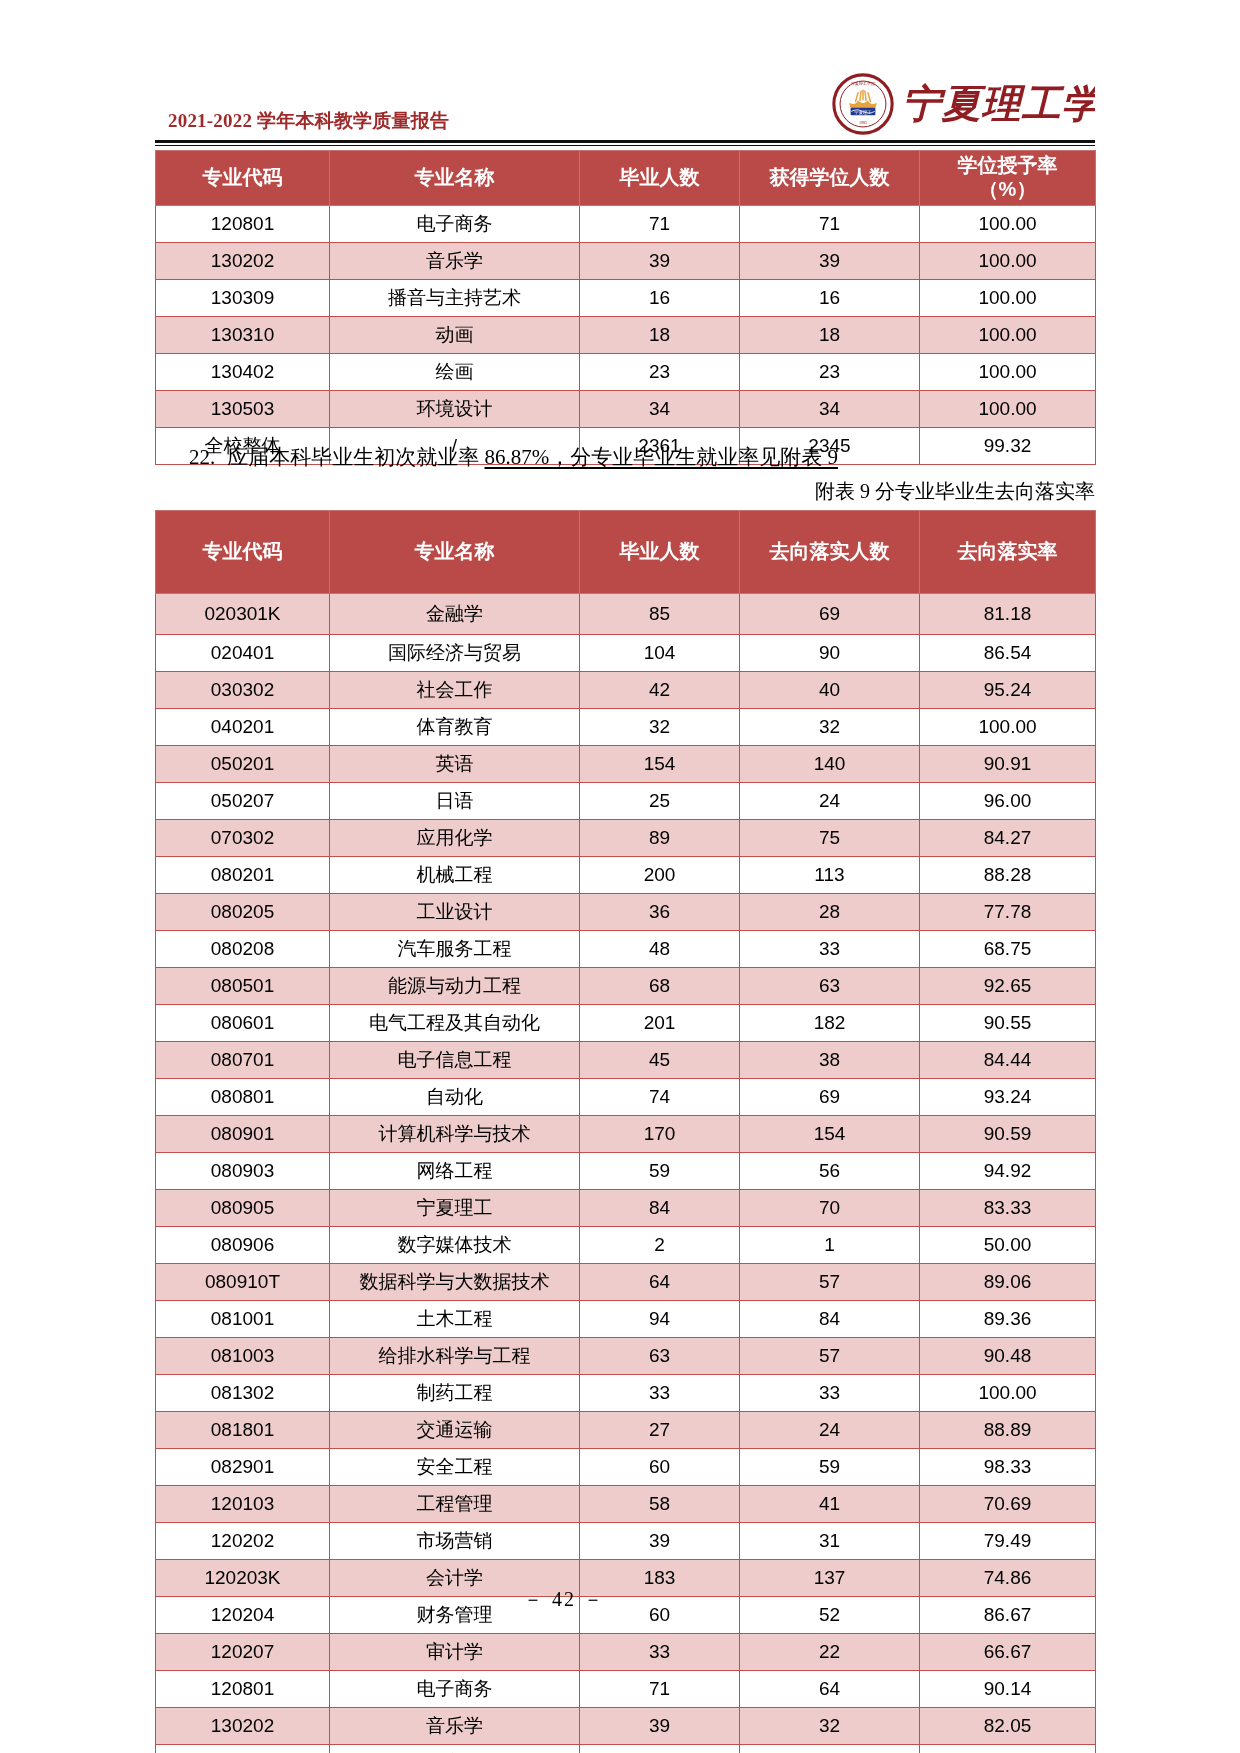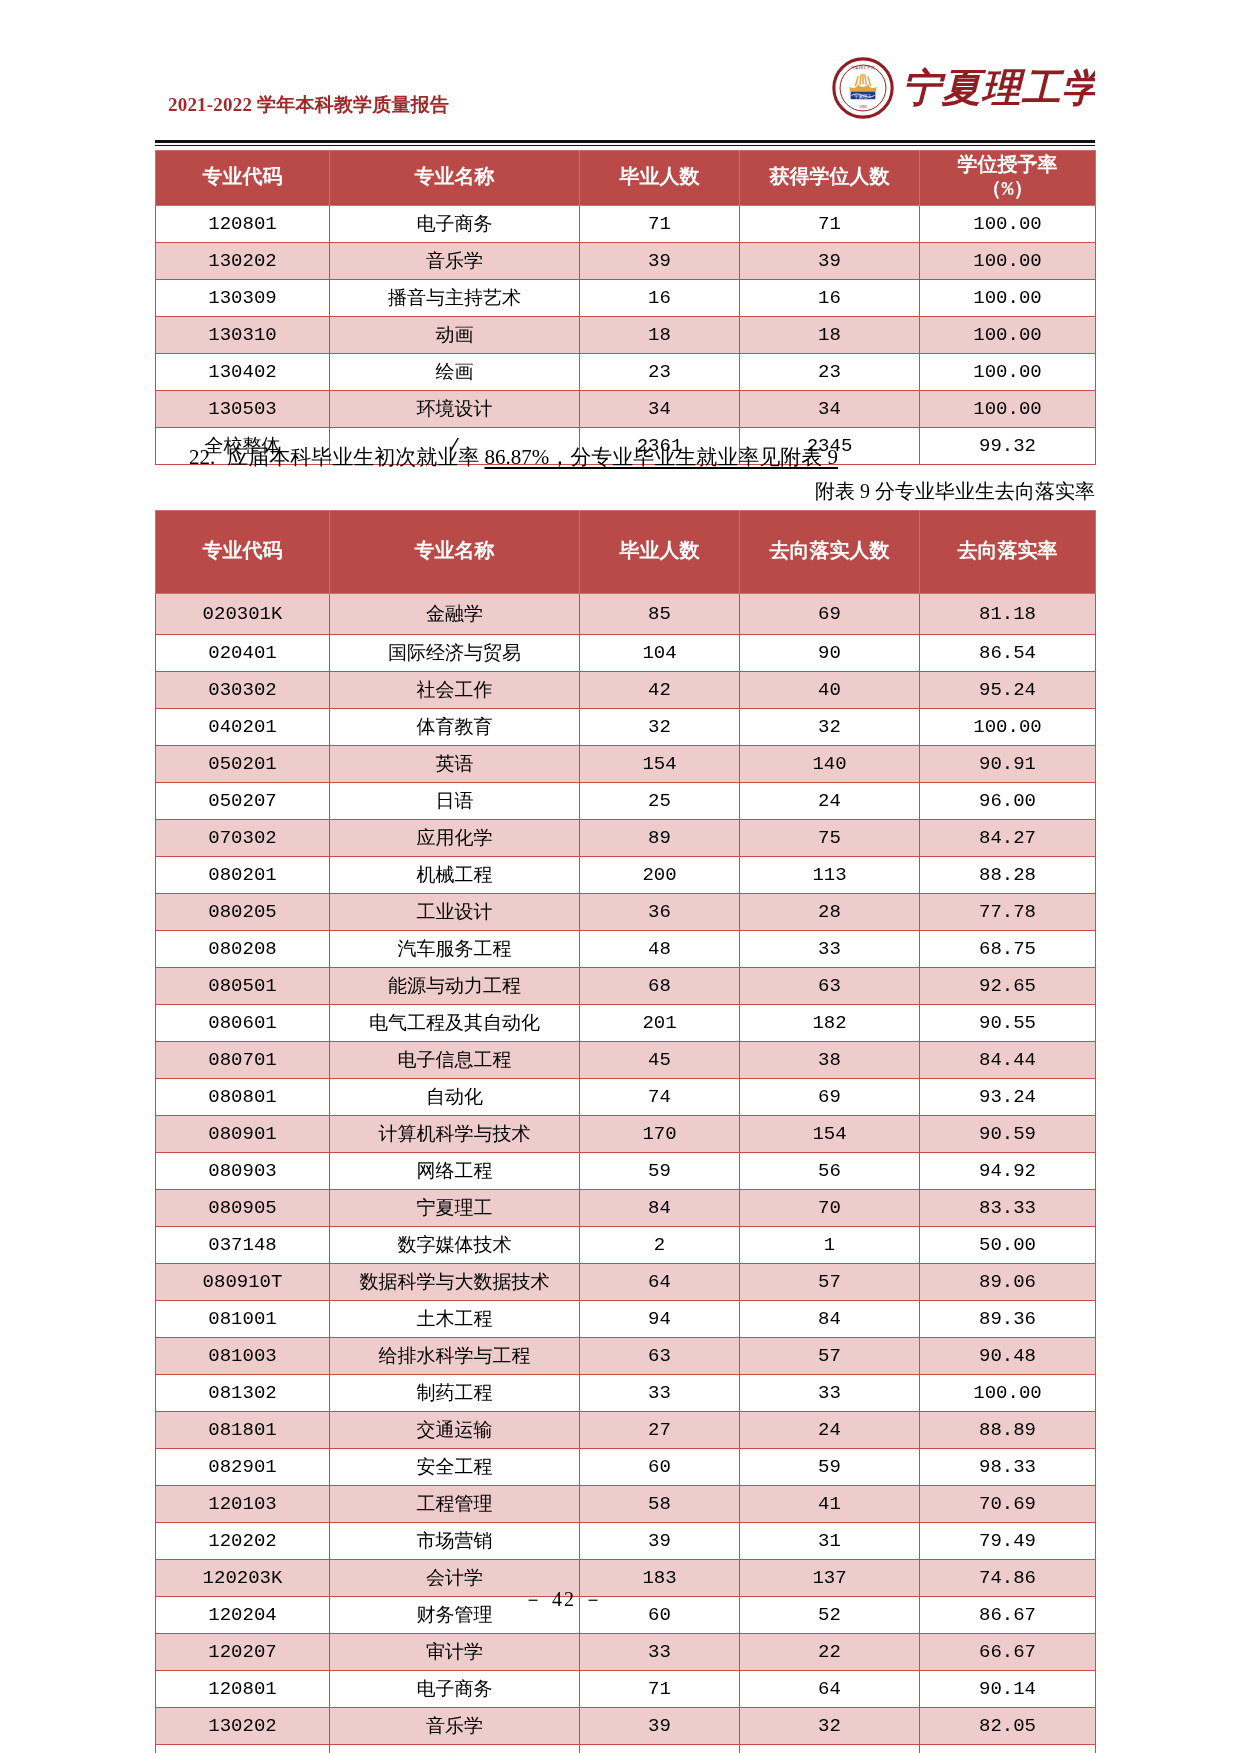--- a/index.html
+++ b/index.html
@@ -19,21 +19,21 @@
     position: absolute;
     left: 0; top: 0;
     width: 1240px;
     height: 1753px;
   }
 
   
   .runhead {
     position: absolute;
     left: 155px;
-    top: 54px;
+    top: 70px;
     width: 940px;
     height: 72px;
     text-align: center;
   }
   .runhead-title {
     position: absolute;
     left: 13px;
     top: 38px;
     font-family: "Liberation Serif", "DejaVu Serif", serif;
     font-size: 19px;
@@ -73,21 +73,21 @@
     width: 940px;
     height: 1px;
     background: #111111;
   }
 
   
   table.doctable {
     border-collapse: collapse;
     table-layout: fixed;
     width: 940px;
-    font-family: Liberation Mono, monospace;
+    font-family: Liberation Sans, sans-serif;
   }
   table.doctable td, table.doctable th {
     border: 1px solid #c0504d;
     text-align: center;
     vertical-align: middle;
     font-size: 19px;
     color: #000000;
     padding: 0;
     font-weight: normal;
   }
@@ -397,21 +397,21 @@
           <td>94.92</td>
         </tr>
         <tr class="stripe">
           <td>080905</td>
           <td>宁夏理工</td>
           <td>84</td>
           <td>70</td>
           <td>83.33</td>
         </tr>
         <tr class="plain">
-          <td>037148</td>
+          <td>080906</td>
           <td>数字媒体技术</td>
           <td>2</td>
           <td>1</td>
           <td>50.00</td>
         </tr>
         <tr class="stripe">
           <td>080910T</td>
           <td>数据科学与大数据技术</td>
           <td>64</td>
           <td>57</td>

